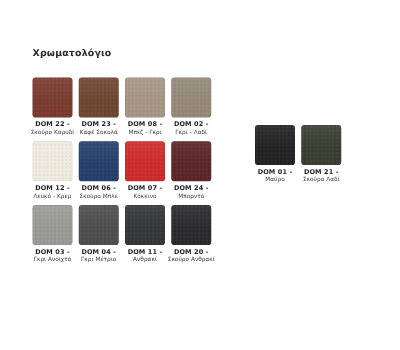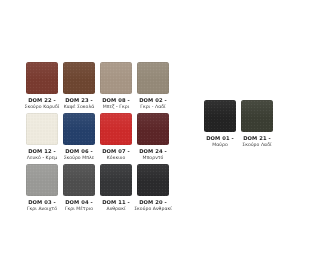--- a/index.html
+++ b/index.html
@@ -121,20 +121,21 @@
     color: #3a3a3a;
     letter-spacing: 0.05px;
     margin-top: 0.5px;
   }
 </style>
 </head>
 <body>
 
 <div id="page" style="background: rgb(255, 255, 255);">
 
+  <div class="chart-title">Χρωματολόγιο</div>
 
   <div class="swatch-grid">
       <div class="swatch-cell">
         <div class="swatch-chip" style="background-color: rgb(122, 59, 48);"></div>
         <div class="swatch-label">
           <span class="swatch-code">DOM 22 -</span>
           <span class="swatch-name">Σκούρο Καρυδί</span>
         </div>
       </div>
       <div class="swatch-cell">

